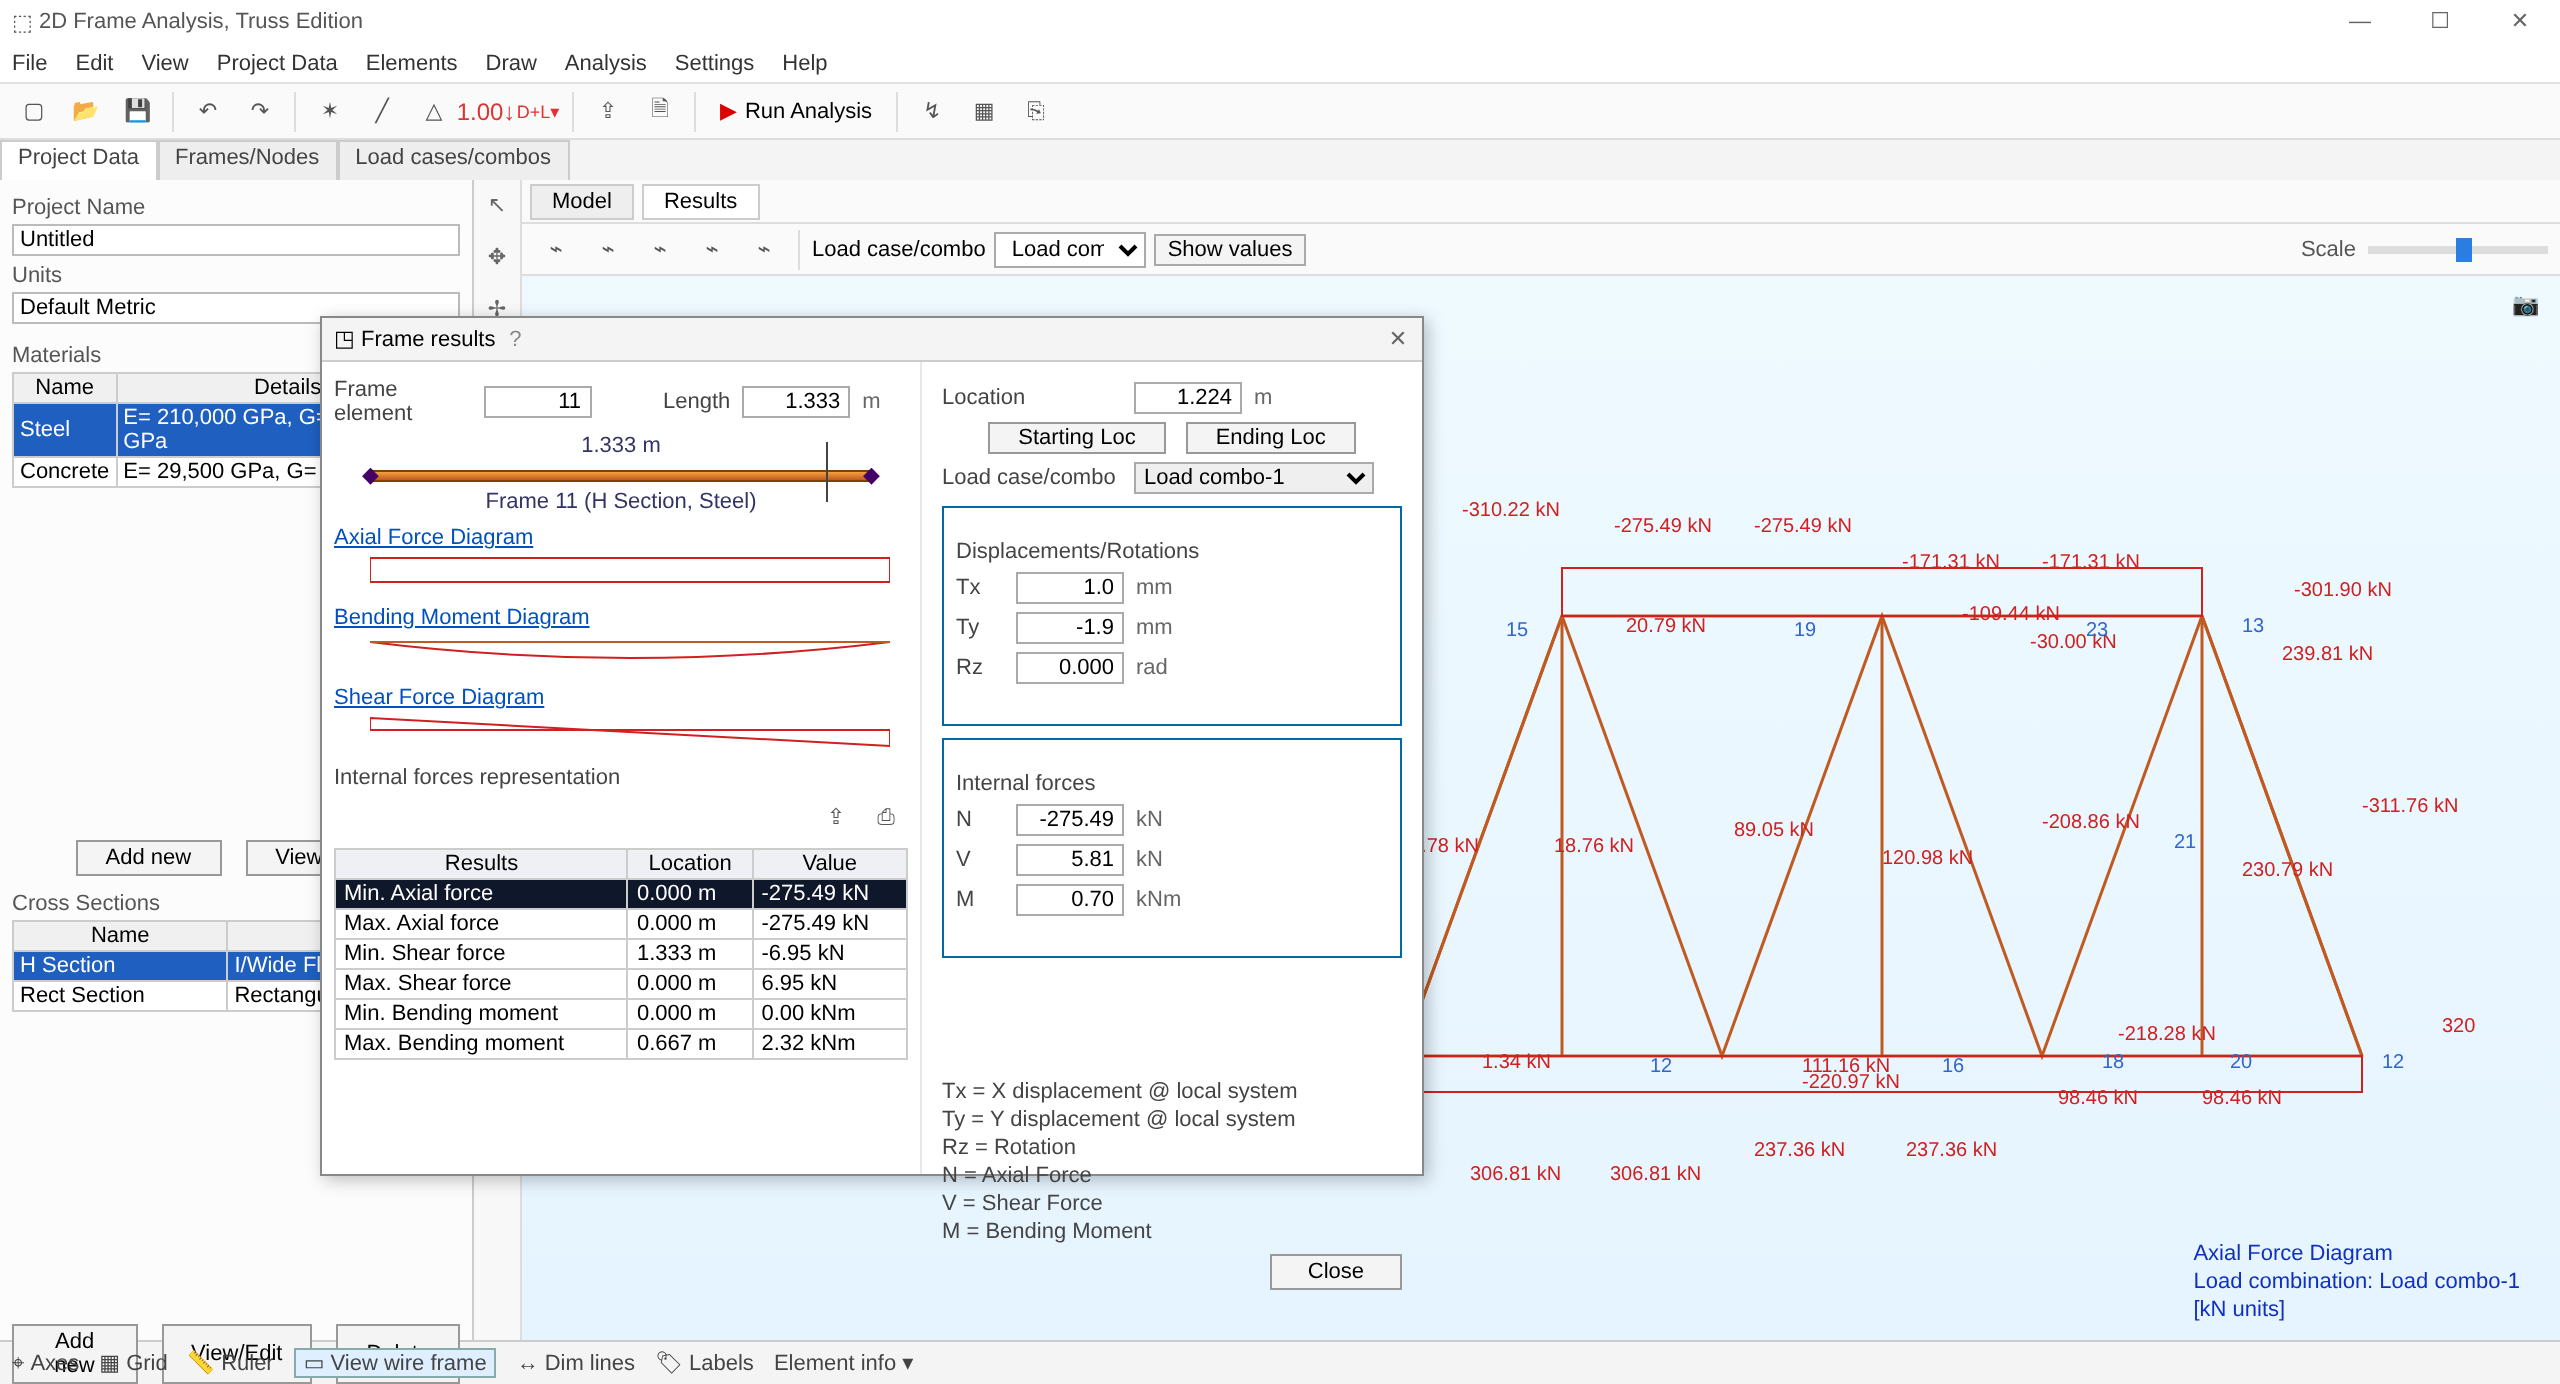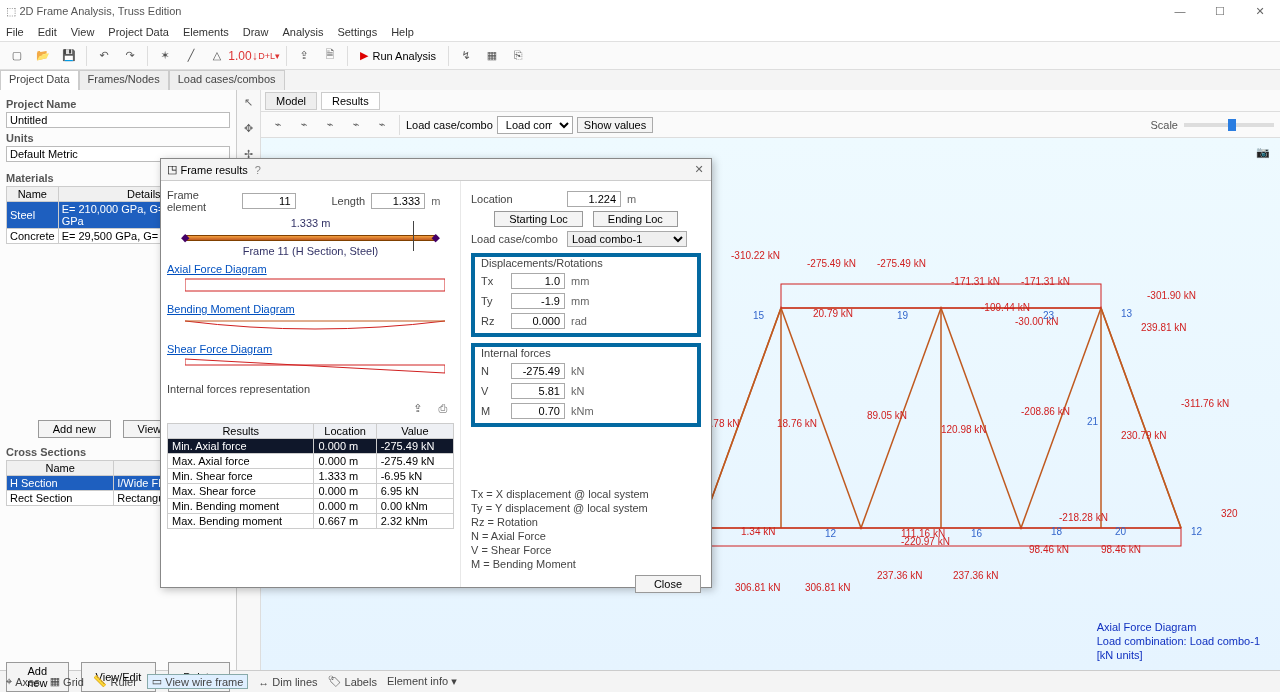--- a/index.html
+++ b/index.html
@@ -12,21 +12,21 @@
 .toolbar { height: 28px; background: #fafafa; display: flex; align-items: center; padding: 0 6px; gap: 4px; border-bottom: 1px solid #ddd; }
 .tbtn { width: 22px; height: 22px; display: flex; align-items: center; justify-content: center; color: #555; border: 1px solid transparent; }
 .tsep { width: 1px; height: 20px; background: #ddd; margin: 0 2px; }
 .runbtn { display: flex; align-items: center; gap: 4px; padding: 0 6px; height: 22px; }
 .runbtn .play { color: #d00; }
 .left-tabs { height: 20px; background: #f4f4f4; display: flex; }
 .left-tabs div { padding: 2px 8px; border: 1px solid #ccc; border-bottom: none; background: #fff; color: #444; }
 .left-tabs div.inactive { background: #eee; }
 .main { display: flex; height: 580px; }
 .leftpanel { width: 237px; background: #fcfcfc; border-right: 1px solid #ccc; padding: 4px 6px; }
-.lp-label { color: #555; margin-top: 4px; font-weight: bold; }
+.lp-label { color: #555; margin-top: 4px; }
 .lp-input { width: 100%; border: 1px solid #bbb; padding: 1px 3px; background: #fff; margin-top: 2px; }
 .lp-table { width: 100%; border: 1px solid #bbb; margin-top: 2px; background: #fff; border-collapse: collapse; }
 .lp-table th { background: #f0f0f0; border: 1px solid #ccc; font-weight: normal; padding: 1px 3px; text-align: center; }
 .lp-table td { border: 1px solid #ccc; padding: 1px 3px; }
 .lp-table tr.sel td { background: #1e5fbf; color: #fff; }
 .lp-btnrow { display: flex; gap: 12px; justify-content: center; margin-top: 6px; }
 .lp-btn { border: 1px solid #999; background: #f4f4f4; padding: 2px 14px; }
 .vtoolstrip { width: 24px; background: #f8f8f8; border-right: 1px solid #ddd; display: flex; flex-direction: column; align-items: center; gap: 8px; padding-top: 6px; }
 .vtoolstrip div { width: 18px; height: 18px; color: #666; text-align: center; }
 .canvasarea { flex: 1; position: relative; background: #fff; }
@@ -52,21 +52,21 @@
 .dlg-title { height: 22px; background: #f4f4f4; display: flex; align-items: center; padding-left: 6px; border-bottom: 1px solid #ccc; }
 .dlg-title .x { margin-left: auto; width: 24px; text-align: center; color: #666; }
 .dlg-title .q { width: 20px; text-align: center; color: #888; }
 .dlg-body { display: flex; height: 406px; }
 .dlg-left { width: 300px; border-right: 1px solid #e8e8e8; padding: 4px 6px; position: relative; }
 .dlg-right { flex: 1; padding: 6px 10px; }
 .fld { display: flex; align-items: center; gap: 6px; margin: 4px 0; }
 .fld label { width: 90px; color: #444; }
 .fld .inp { border: 1px solid #aaa; padding: 1px 4px; width: 54px; text-align: right; }
 .fld .unit { color: #666; width: 30px; }
-.grp { border: 4px solid #0369a1; padding: 0 6px; margin-top: 6px; }
+.grp { border: 1px solid #0369a1; padding: 16px 6px; margin-top: 6px; }
 .grptitle { color: #444; margin-bottom: 2px; }
 .dlg-btn { border: 1px solid #999; background: #f4f4f4; padding: 2px 18px; }
 .link { color: #0050c0; text-decoration: underline; }
 .restable { width: 100%; border: 1px solid #bbb; border-collapse: collapse; margin-top: 4px; }
 .restable th { background: #eef0f4; border: 1px solid #ccc; font-weight: normal; padding: 1px 4px; }
 .restable td { border: 1px solid #ccc; padding: 1px 4px; }
 .restable tr.sel td { background: #0f172a; color: #fff; }
 .diagrow { margin-top: 6px; }
 .diagbox { width: 260px; height: 18px; position: relative; margin: 2px 0 8px 18px; }
 </style>

